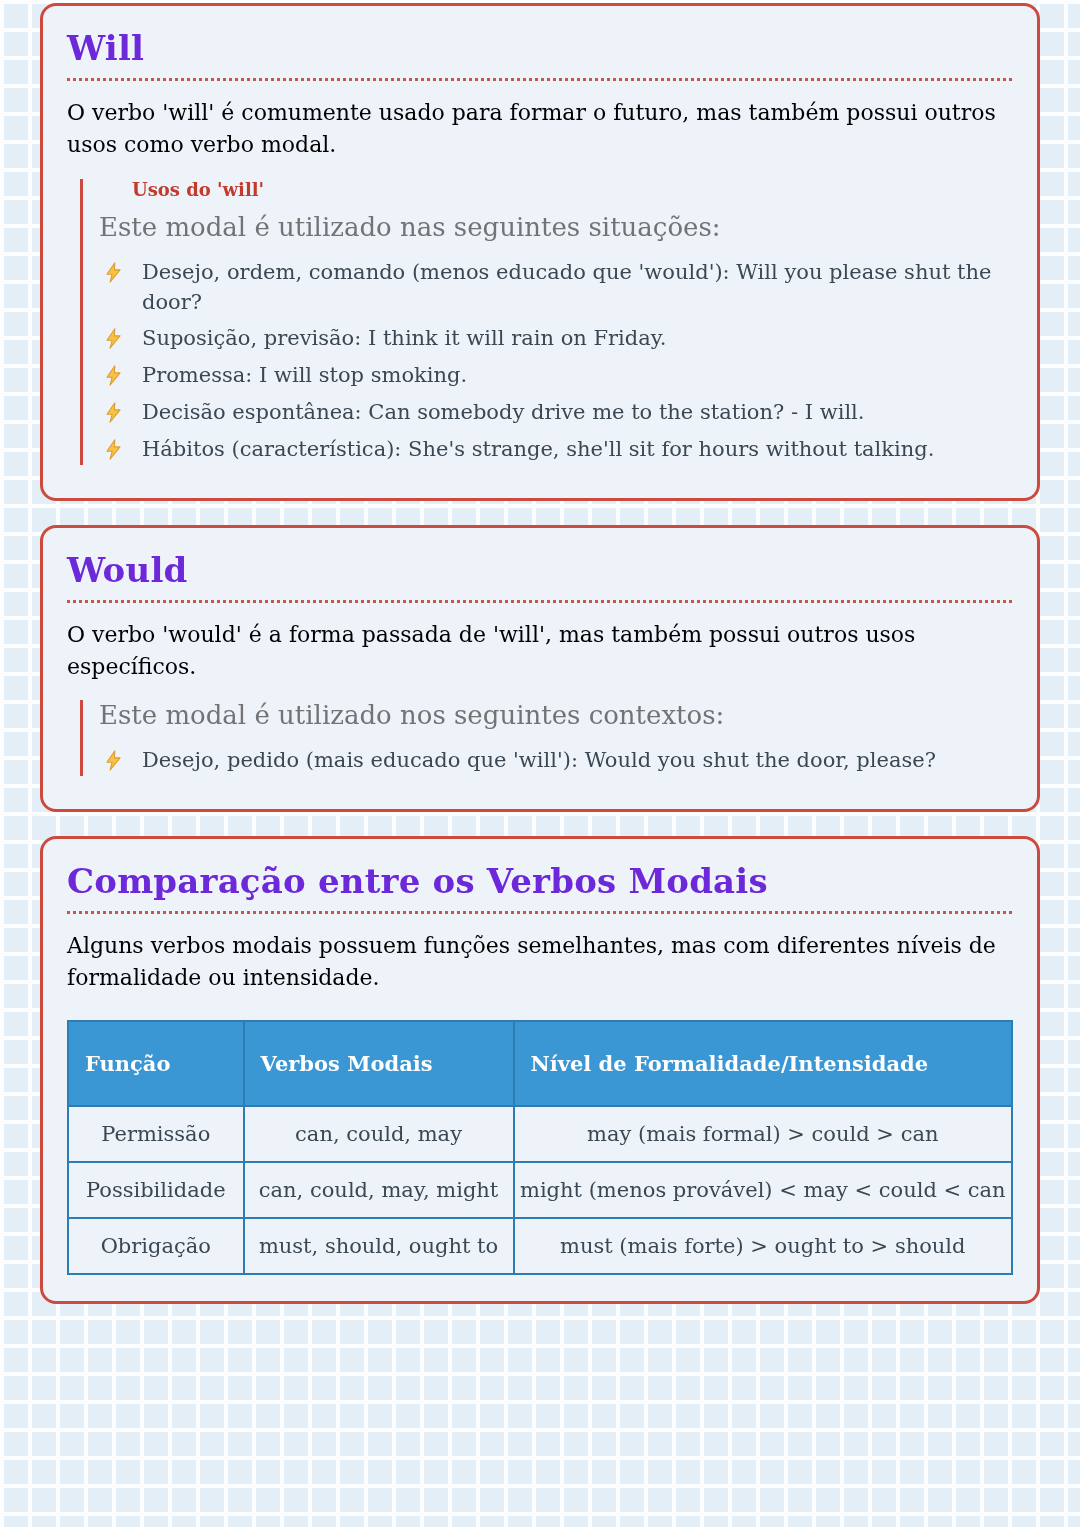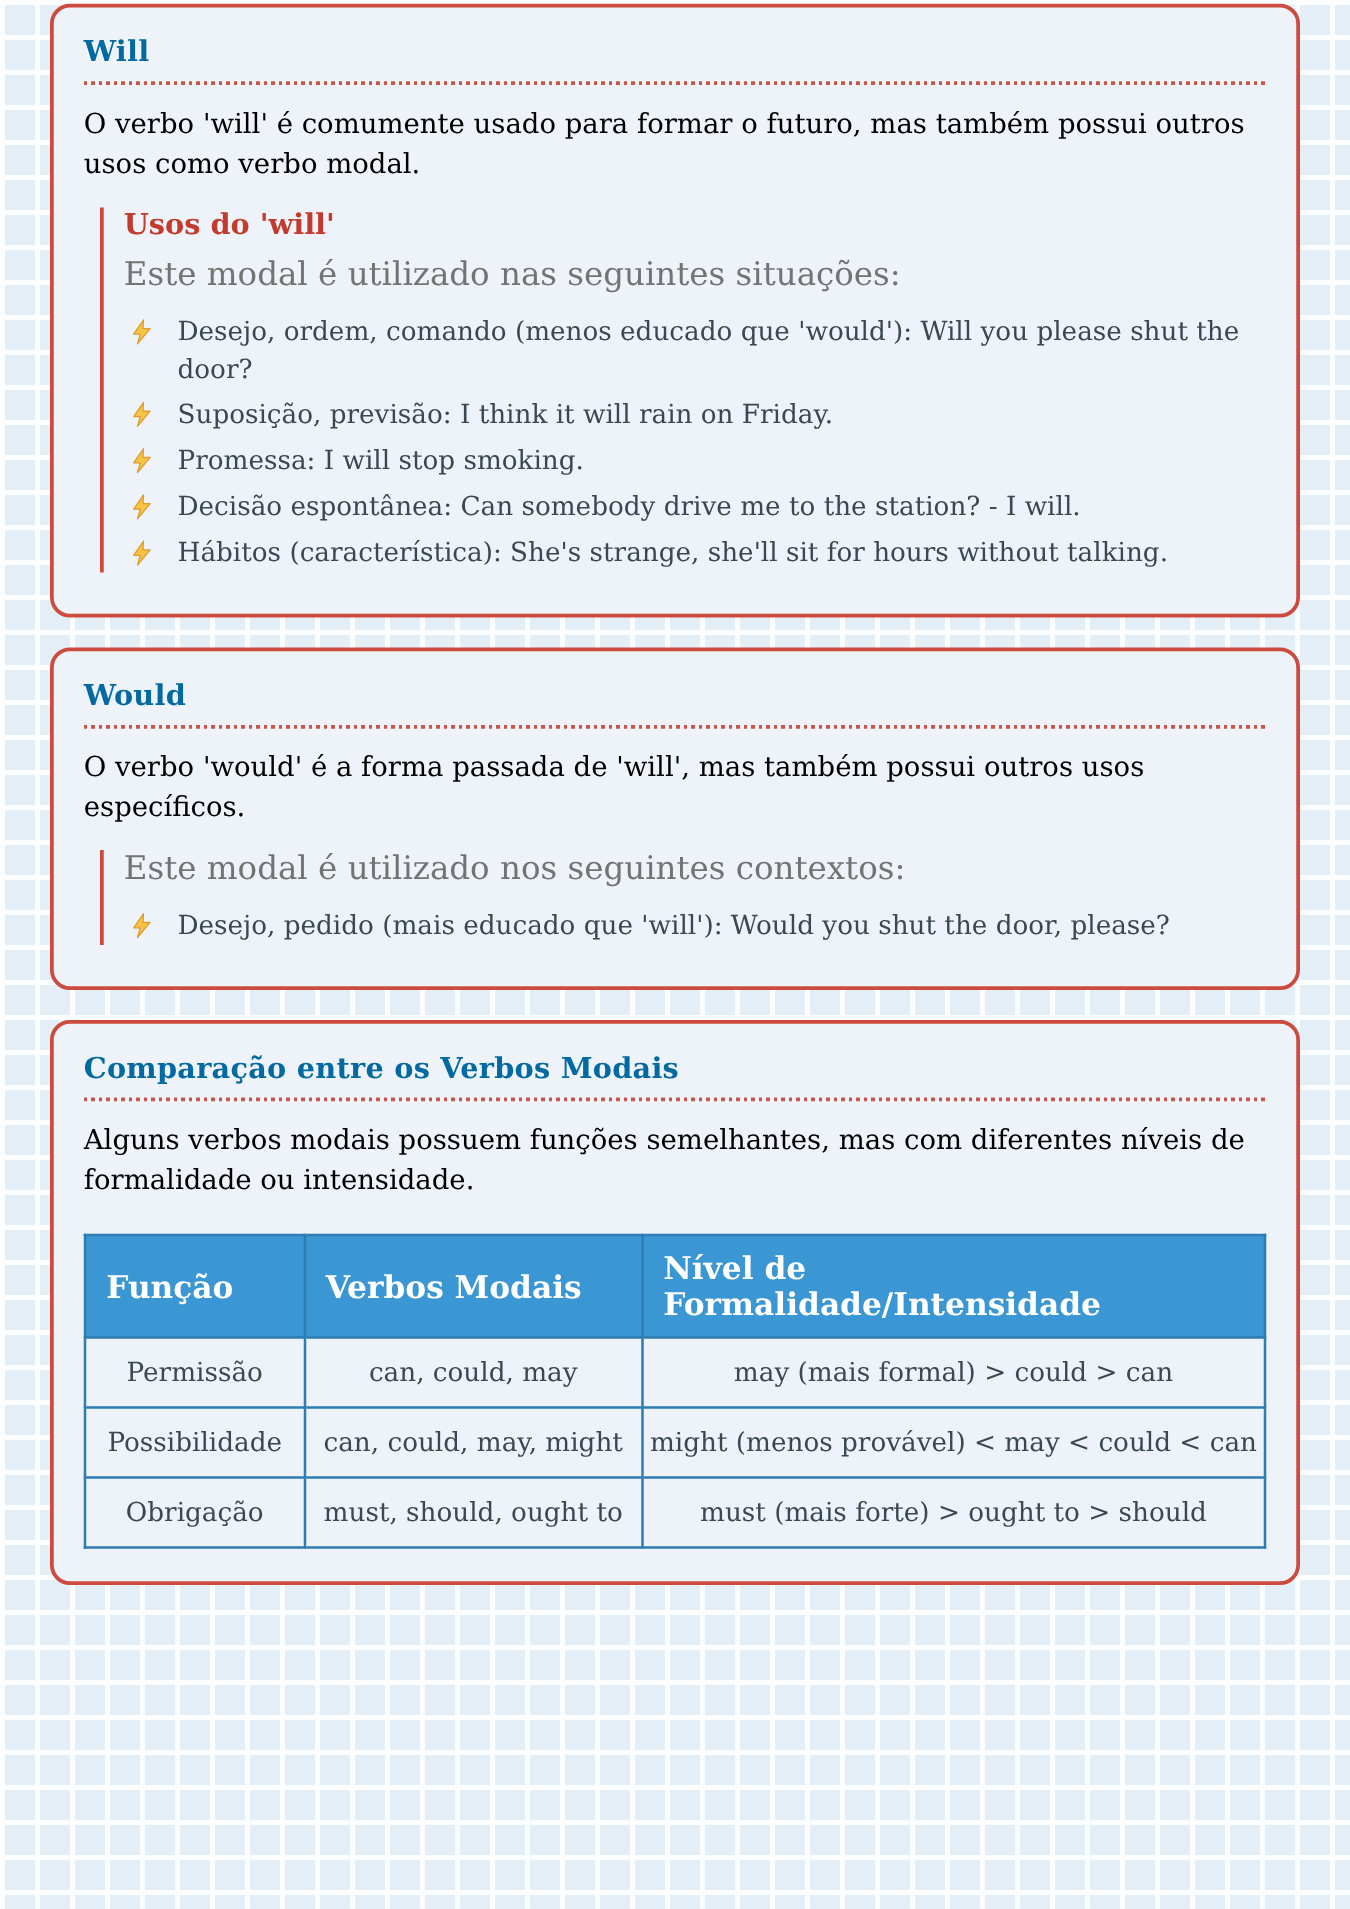--- a/index.html
+++ b/index.html
@@ -23,22 +23,22 @@
 
   .card {
     background: #edf3f9;
     border: 3px solid #cd4a3f;
     border-radius: 16px;
     padding: 22px 24px 26px 24px;
     margin-bottom: 24px;
   }
 
   .card-title {
-    color: #0369a1;
-    font-size: 23px;
+    color: #6d28d9;
+    font-size: 34px;
     font-weight: bold;
     letter-spacing: 0.2px;
   }
 
   .dotted-divider {
     height: 3px;
     margin: 10px 0 16px 0;
     background-image: repeating-linear-gradient(to right, #c8544a 0 3px, transparent 3px 6px);
   }
 
@@ -50,23 +50,24 @@
   }
 
   .subsection {
     border-left: 3px solid #cd4a3f;
     margin-left: 13px;
     padding-left: 16px;
   }
 
   .subsection-heading {
     color: #c23b2c;
-    font-size: 23px;
+    font-size: 18px;
     font-weight: bold;
     margin-bottom: 12px;
+    margin-left: 33px;
   }
 
   .subsection-lead {
     color: #737373;
     font-size: 26px;
     margin-bottom: 16px;
   }
 
   .bullet-list { list-style: none; }
 
@@ -92,24 +93,24 @@
   .comparison-table {
     width: 100%;
     border-collapse: collapse;
     margin-top: 26px;
     border: 2px solid #2d7db3;
   }
 
   .comparison-table th {
     background: #3b97d3;
     color: #ffffff;
-    font-size: 25px;
+    font-size: 21px;
     font-weight: bold;
     text-align: left;
-    padding: 11px 16px;
+    padding: 29px 16px;
     border: 2px solid #2d7db3;
   }
 
   .comparison-table td {
     color: #3b4752;
     font-size: 21px;
     text-align: center;
     padding: 15px 0;
     border: 2px solid #2d7db3;
   }

